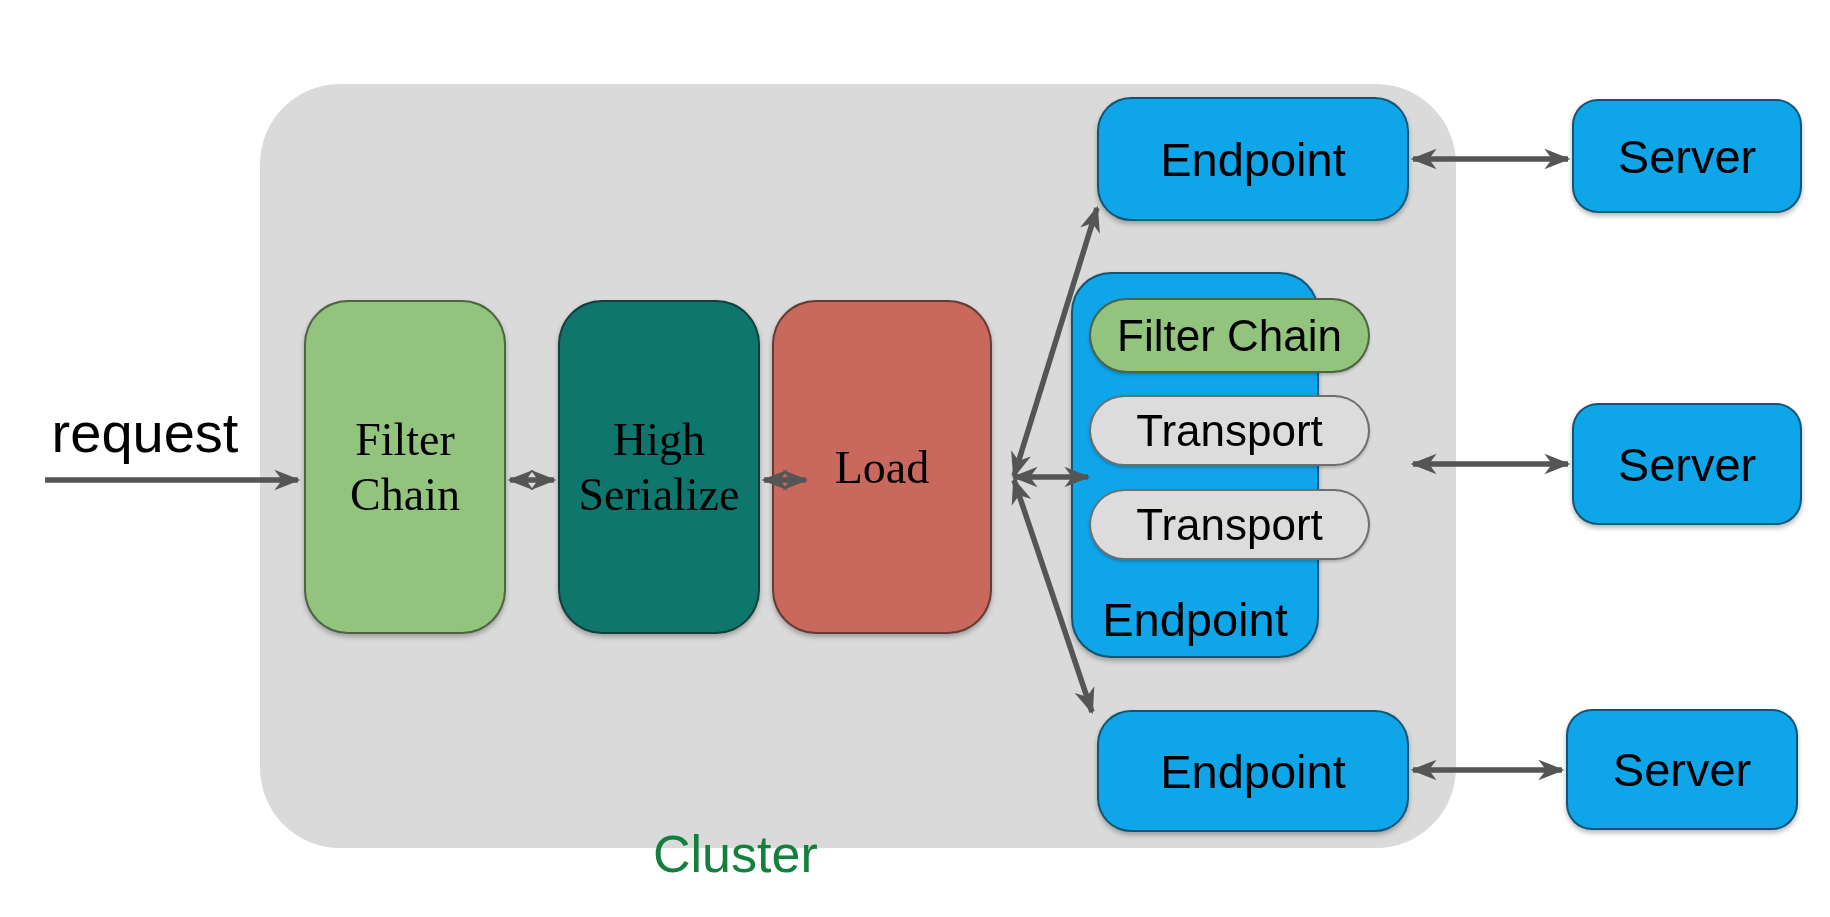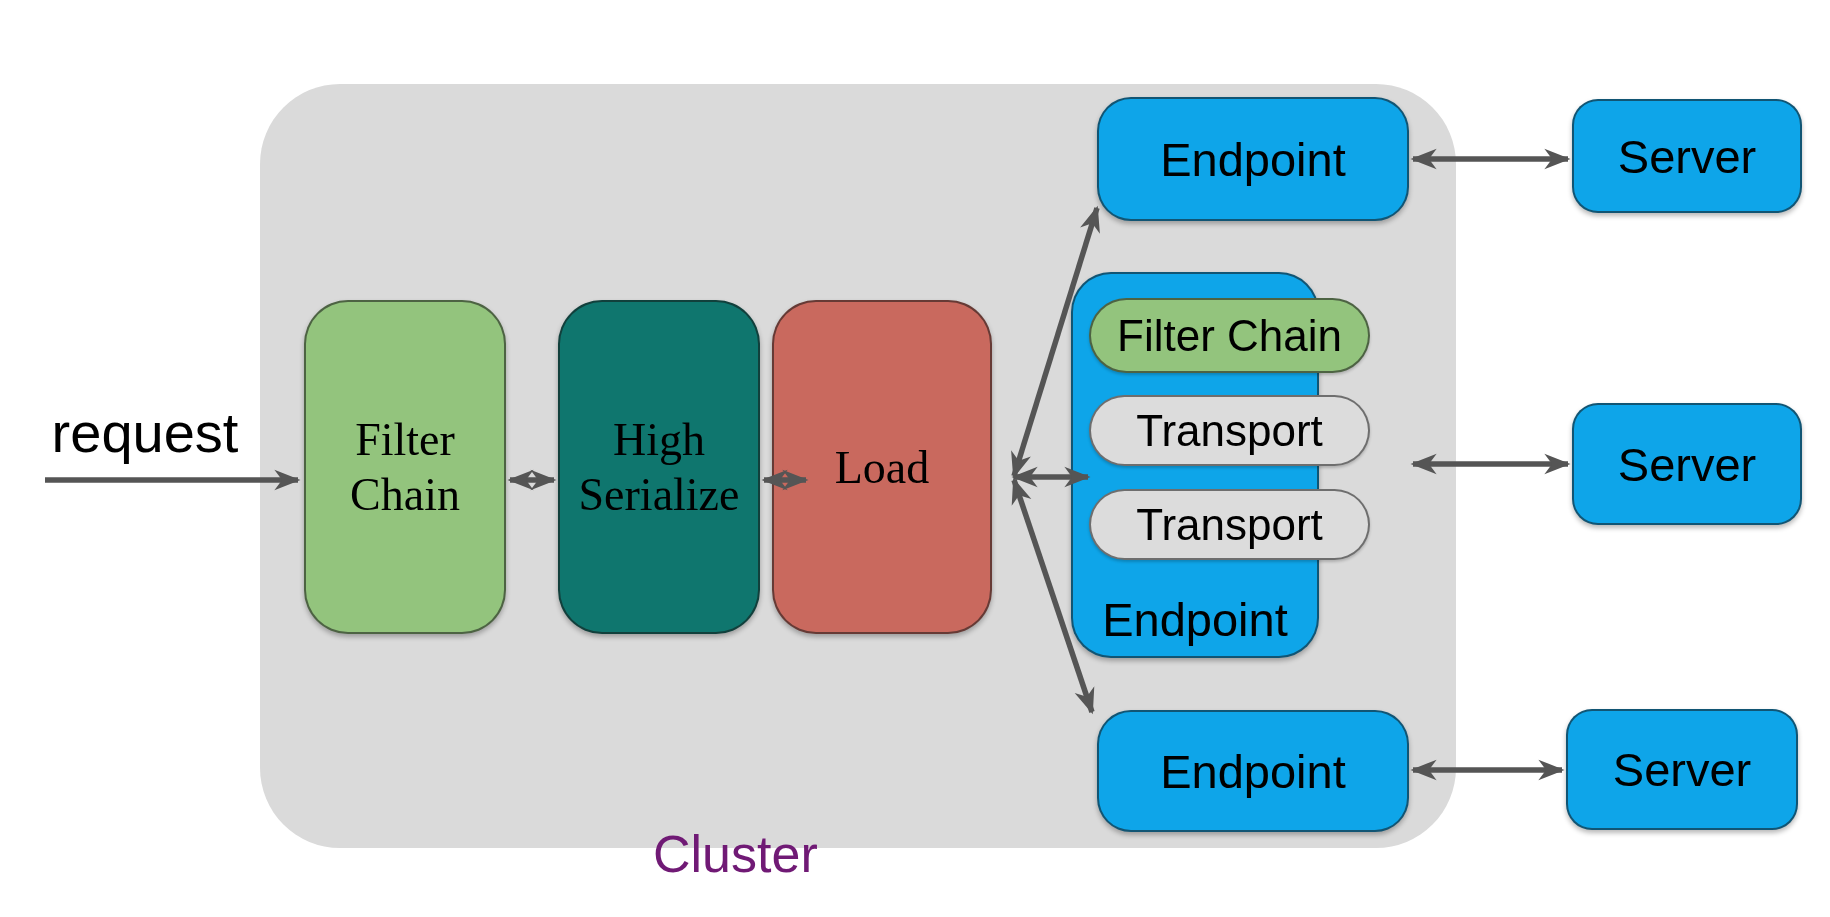--- a/index.html
+++ b/index.html
@@ -21,21 +21,21 @@
     left: 260px; top: 84px;
     width: 1196px; height: 764px;
     background: #dadada;
     border-radius: 80px;
   }
   .cluster-label {
     position: absolute;
     left: 393px; top: 742px;
     font-size: 52px;
     line-height: 56px;
-    color: #701a75;
+    color: #15803d;
   }
   .node {
     position: absolute;
     display: flex;
     flex-direction: column;
     align-items: center;
     justify-content: center;
     text-align: center;
     border: 2px solid rgba(20,20,20,0.55);
     box-shadow: 0 3px 5px rgba(0,0,0,0.28);

